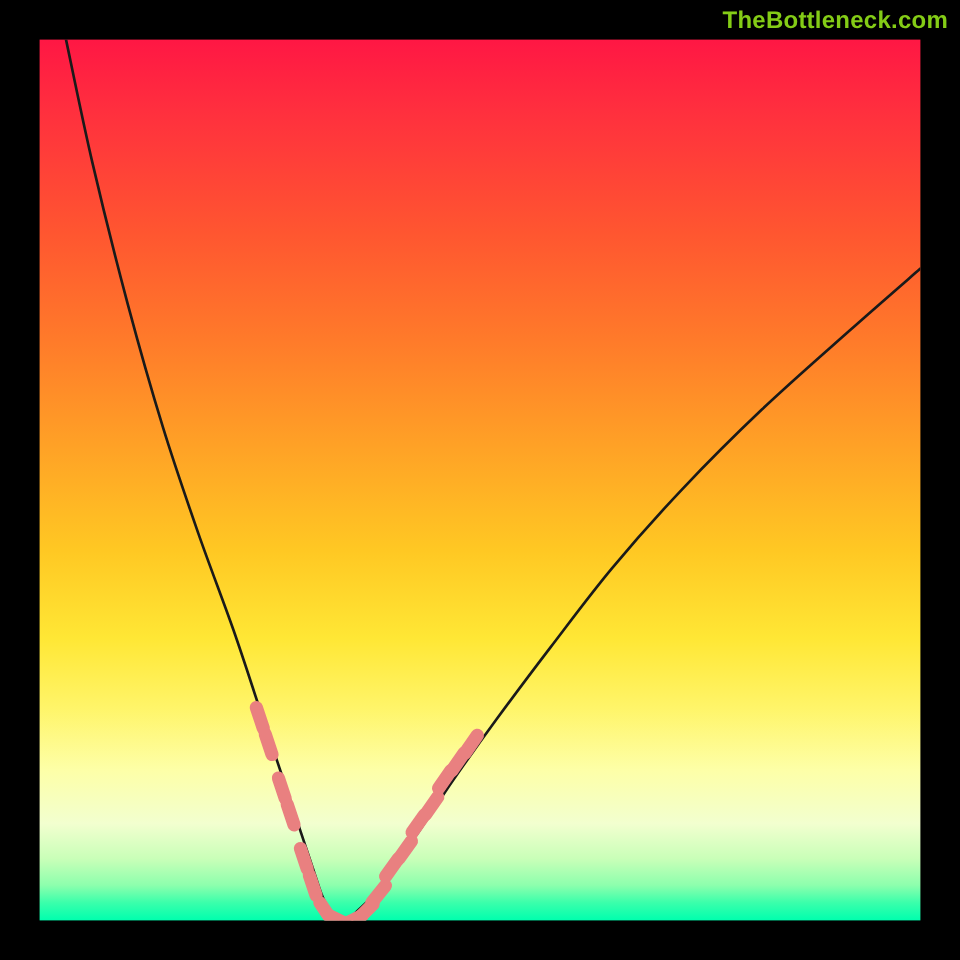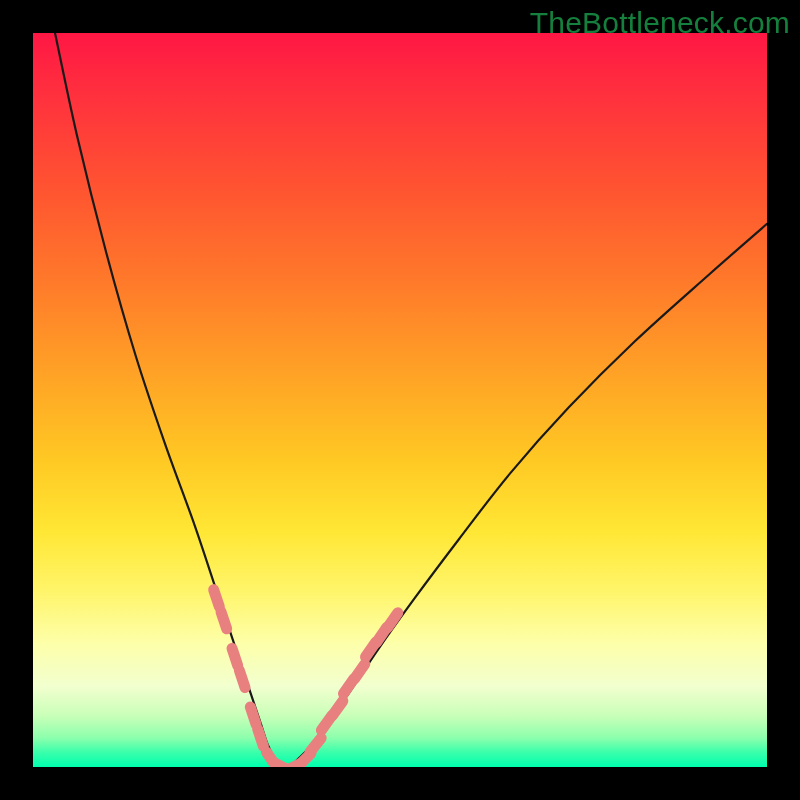--- a/index.html
+++ b/index.html
@@ -47,23 +47,23 @@
     left: 0;
     top: 0;
     width: 734px;
     height: 734px;
     display: block;
   }
   .watermark {
     position: absolute;
     top: 6px;
     right: 10px;
-    color: #15803d;
-    font-size: 30px;
-    font-weight: 400;
+    color: #84cc16;
+    font-size: 20px;
+    font-weight: 700;
     letter-spacing: 0.2px;
     user-select: none;
   }
 </style>
 </head>
 <body>
 
 <div class="stage">
   <div class="watermark">TheBottleneck.com</div>
   <div class="plot-area">

